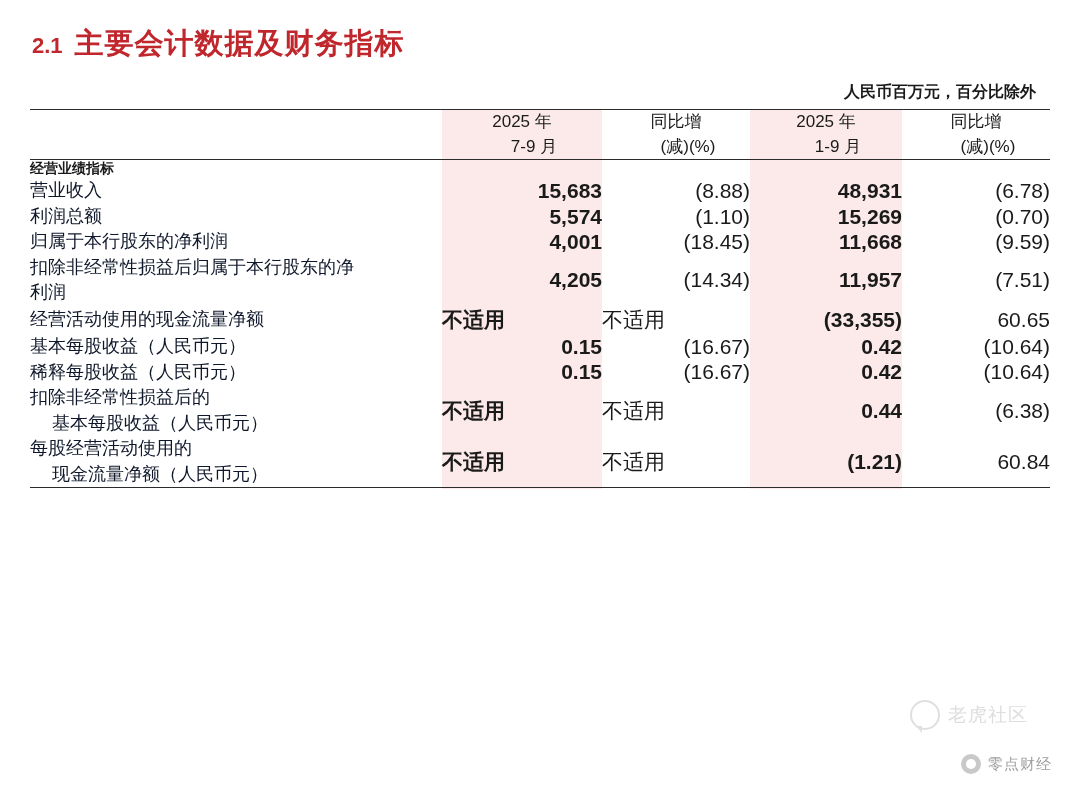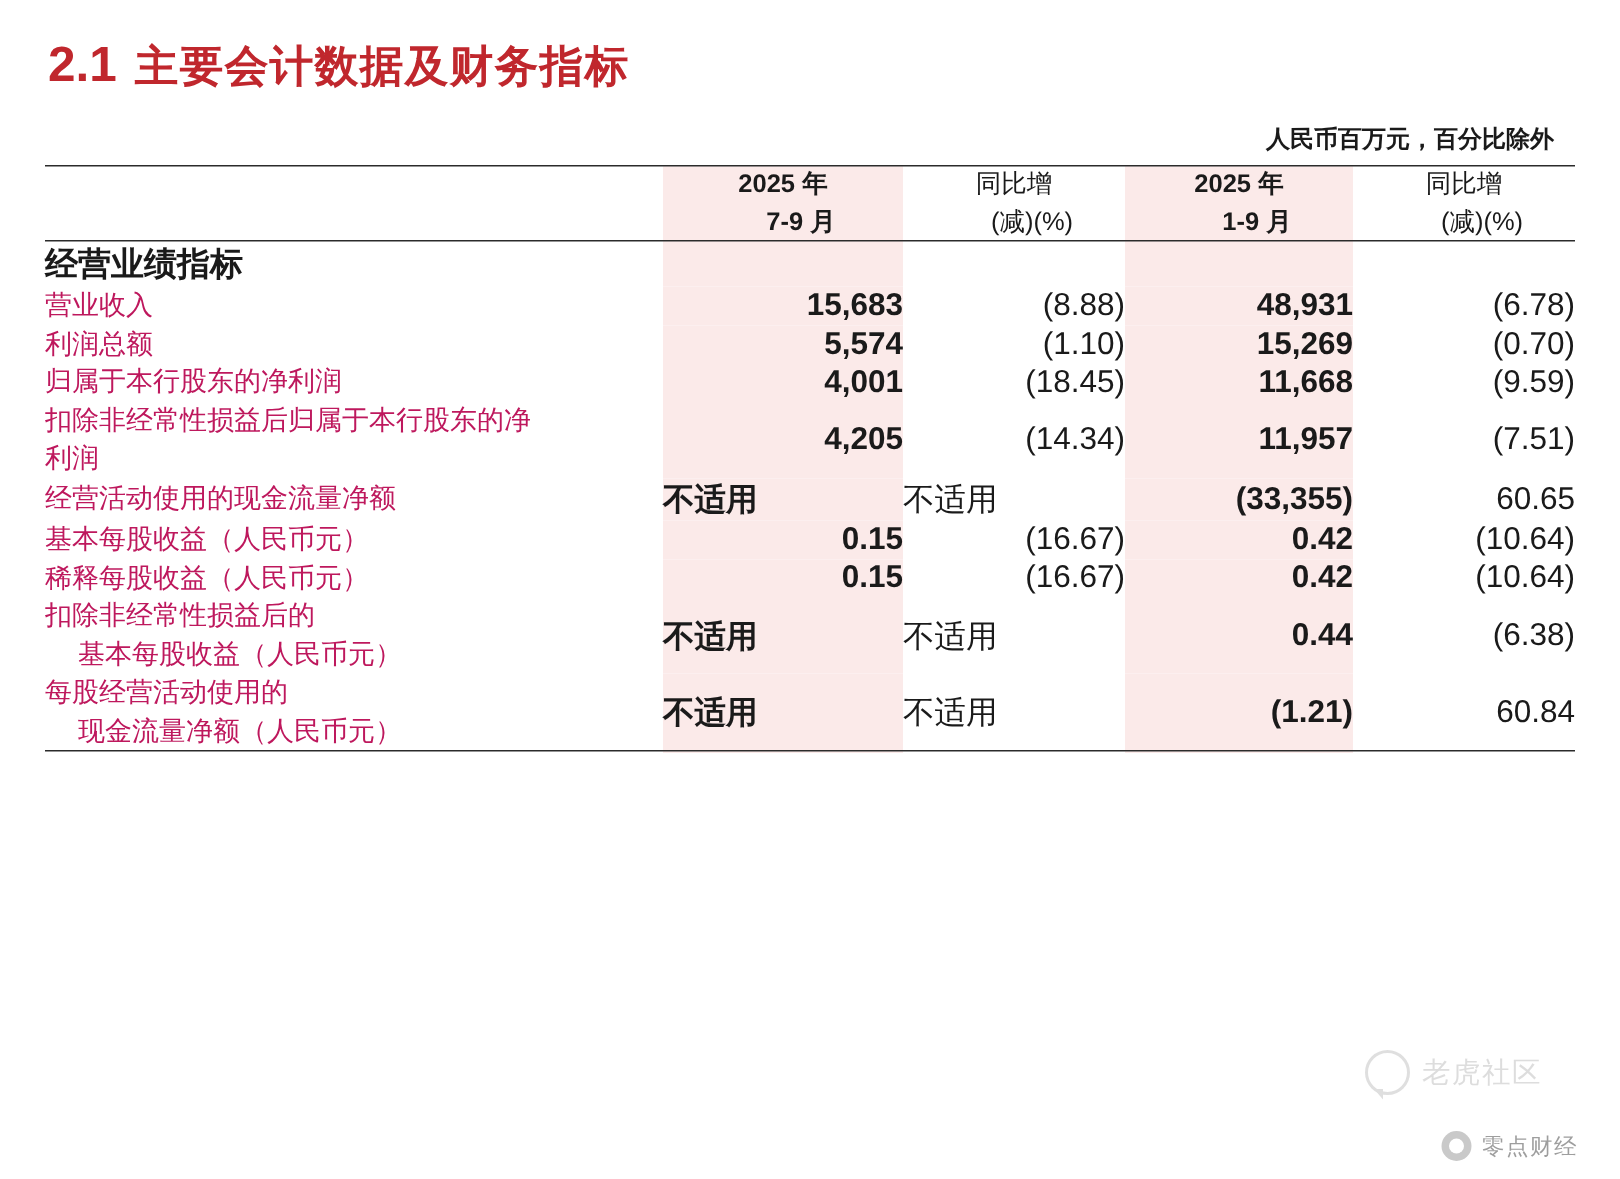--- a/index.html
+++ b/index.html
@@ -24,21 +24,21 @@
   }
   .title-row {
     display: flex;
     align-items: baseline;
     gap: 12px;
     margin: 6px 0 18px 2px;
   }
   .title-num {
     font-family: "Liberation Sans", sans-serif;
     font-weight: bold;
-    font-size: 33px;
+    font-size: 22px;
     color: #c0272d;
     letter-spacing: 0px;
   }
   .title-text {
     font-family: "Liberation Sans", sans-serif;
     font-weight: bold;
     font-size: 29px;
     color: #c0272d;
     letter-spacing: 1px;
   }
@@ -73,21 +73,21 @@
 
   .hdr-cell {
     font-family: "Liberation Sans", sans-serif;
     font-size: 17px;
     text-align: center;
     line-height: 1.45;
     padding: 10px 14px 10px 0;
     font-weight: normal;
   }
   .hdr-cell.bold {
-    font-weight: bold;
+    font-weight: normal;
   }
   .hdr-cell .l1 { display: block; }
   .hdr-cell .l2 { display: block; padding-left: 24px; }
 
   .rule-top td {
     border-top: 1.6px solid #2b2b2b;
     height: 0;
     font-size: 0;
     line-height: 0;
     padding: 0;
@@ -103,30 +103,30 @@
     border-top: 1.2px solid #2b2b2b;
     height: 0;
     font-size: 0;
     line-height: 0;
     padding: 0;
   }
 
   .sect-label {
     font-family: "Liberation Sans", sans-serif;
     font-weight: bold;
-    font-size: 22px;
+    font-size: 14px;
     padding: 14px 0 12px 10px;
   }
 
   td.lbl {
     font-family: "Liberation Sans", sans-serif;
     font-size: 18px;
     padding: 10px 10px 10px 10px;
     line-height: 1.42;
-    color: #be185d;
+    color: #0f172a;
   }
   td.lbl .indent2 {
     display: block;
     padding-left: 22px;
   }
   td.val {
     font-family: "Liberation Sans", sans-serif;
     font-size: 21px;
     font-weight: bold;
     text-align: right;

